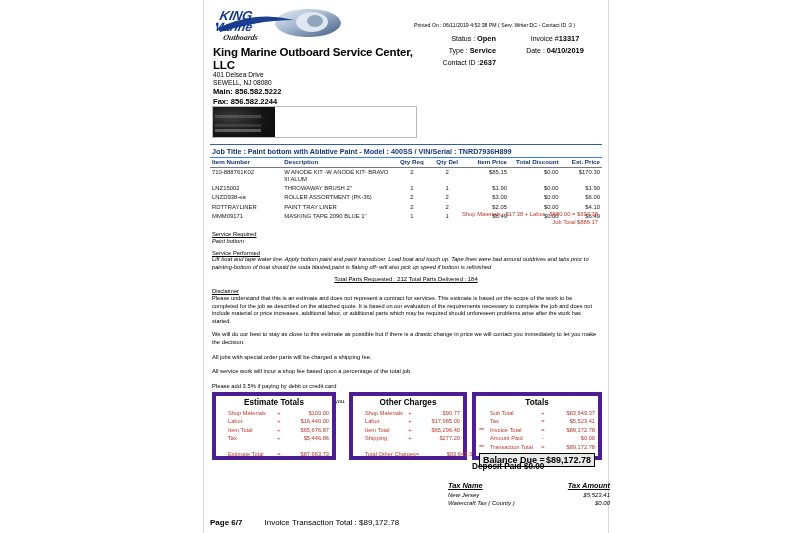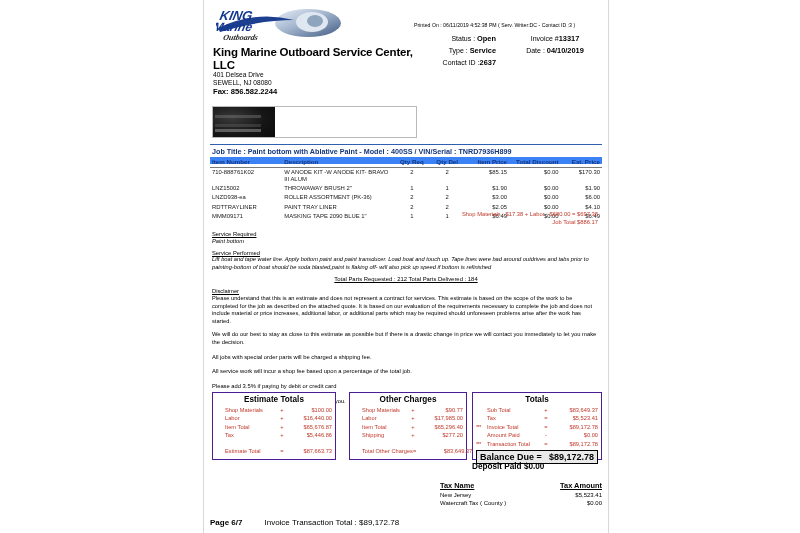--- a/index.html
+++ b/index.html
@@ -82,21 +82,21 @@
     position:absolute; left:2px; top:8px; width:46px; height:3px;
     background: rgba(120,120,120,0.45);
     box-shadow: 0 9px 0 rgba(110,110,110,0.35), 0 14px 0 rgba(160,160,160,0.5);
   }
 
   
   .jobbar {
     position: absolute; left: 6px; top: 144px;
     width: 392px;
     border-top: 1px solid #2f5fae;
-    border-bottom: 7px solid #3b82f6;
+    border-bottom: 1px solid #3b82f6;
     padding: 1.5px 2px;
     font-size: 7.2px; font-weight: bold; color: #15367d;
     white-space: nowrap;
   }
 
   
   .tbl {
     position: absolute; left: 6px; top: 158px;
     width: 392px;
     border-collapse: collapse;
@@ -156,21 +156,21 @@
   }
   .policy { font-size: 5.8px; line-height: 7.4px; margin-bottom: 7.5px; }
 
   
   .boxes {
     position: absolute; left: 8px; top: 392px;
     width: 390px; height: 68px;
     display: flex; justify-content: space-between;
   }
   .box {
-    border: 1px solid #4c1d95;
+    border: 4px solid #4c1d95;
     background: #fff;
     padding: 2px 3px 3px 3px;
     position: relative;
   }
   .box-a { width: 124px; }
   .box-b { width: 118px; margin-left: 8px; }
   .box-c { width: 130px; }
   .box-title {
     text-align: center; font-size: 8.2px; font-weight: bold;
     margin-bottom: 2px; color: #000;
@@ -198,23 +198,24 @@
     font-size: 9px; font-weight: bold; color: #000;
   }
   .deposit {
     position: absolute; left: 268px; top: 462px;
     width: 130px; 
     font-size: 8.2px; font-weight: bold;
   }
 
   
   .taxwrap {
-    position: absolute; left: 236px; top: 481px; width: 162px;
+    position: absolute; left: 244px; top: 481px; width: 162px;
     display: grid; grid-template-columns: 1fr 70px;
     font-size: 6px;
+    font-style: italic;
   }
   .tax-h {
     font-size: 7.4px; font-weight: bold; text-decoration: underline;
     padding-bottom: 1px;
   }
   .tax-h.r { text-align: right; }
   .tax-c { line-height: 8.4px; }
   .tax-c.r { text-align: right; }
 
   
@@ -249,20 +250,21 @@
           <text x="6" y="14" font-family="Liberation Sans, sans-serif" font-size="13" font-weight="bold" font-style="italic" fill="#12388f" transform="skewX(-12)">KING</text>
           <text x="2" y="25" font-family="Liberation Sans, sans-serif" font-size="12" font-weight="bold" font-style="italic" fill="#12388f" transform="skewX(-12)">Marine</text>
           <text x="14" y="34" font-family="Liberation Serif, serif" font-size="8" font-weight="bold" font-style="italic" fill="#1b1b1b" transform="skewX(-12)">Outboards</text>
         </svg>
       </div>
 
       <div class="co-block">
         <div class="co-name">King Marine Outboard Service Center, LLC</div>
         <div class="co-line">401 Delsea Drive</div>
         <div class="co-line">SEWELL, NJ 08080</div>
+        <div class="co-line bold">Main: 856.582.5222</div>
         <div class="co-line bold">Fax: 856.582.2244</div>
       </div>
 
       <div class="meta">
         <div class="printed">Printed On : 06/11/2019 4:52:38 PM ( Serv. Writer:DC - Contact ID :3 )</div>
         <div class="meta-grid">
           <div class="meta-l">
             <span>Status :</span>
             <b>Open</b>
           </div>

